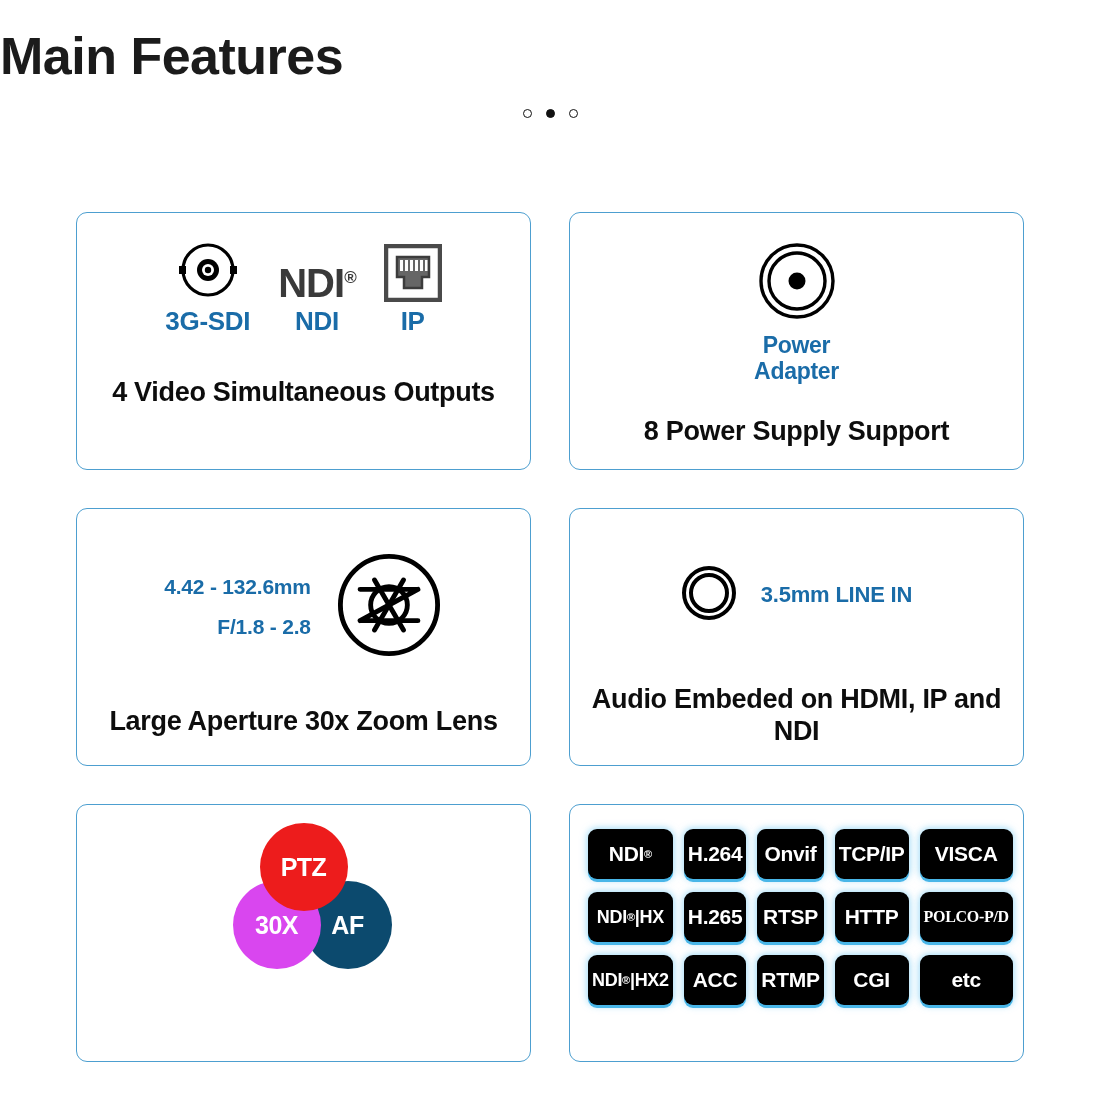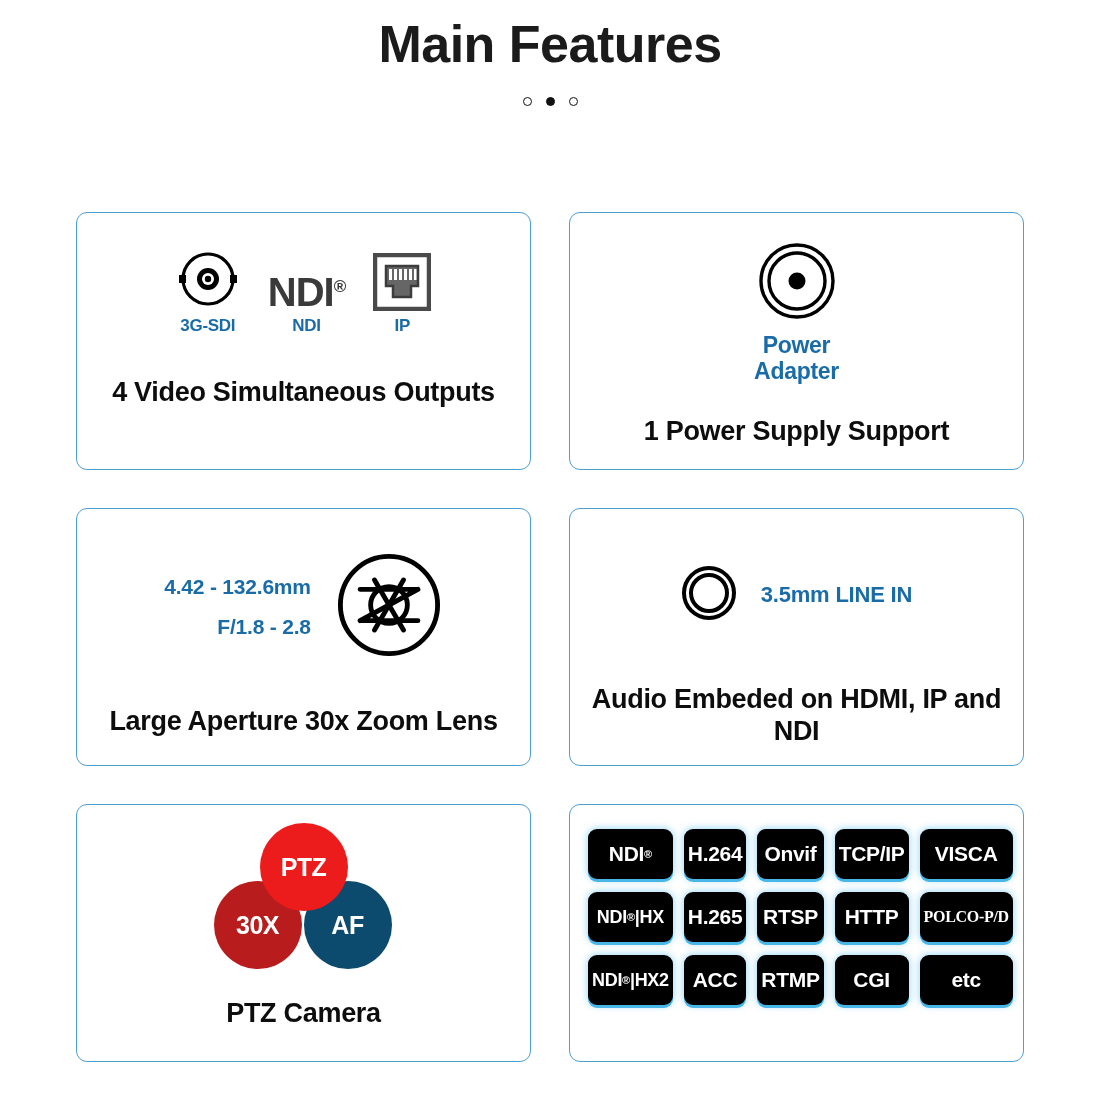--- a/index.html
+++ b/index.html
@@ -6,26 +6,26 @@
   html, body {
     width: 1100px; height: 1100px;
     background: #ffffff;
     font-family: "Liberation Sans", sans-serif;
     overflow: hidden;
   }
   .page { position: relative; width: 1100px; height: 1100px; }
 
   
   .page-title {
-    text-align: center;
+    text-align: left;
     font-size: 52px;
     font-weight: 700;
     color: #1b1b1b;
     letter-spacing: -0.5px;
-    padding-top: 16px;
+    padding-top: 28px;
     line-height: 1.1;
   }
   .dots {
     display: flex; justify-content: center; align-items: center;
     gap: 14px; margin-top: 24px;
   }
   .dot { width: 9px; height: 9px; border-radius: 50%; border: 1.8px solid #111; background: #fff; }
   .dot.active { background: #111; }
 
   
@@ -61,21 +61,21 @@
   }
 
   
   .c1-icons {
     display: flex; align-items: flex-end; justify-content: center;
     gap: 28px; margin-top: 36px; height: 86px;
   }
   .icoblk { display: flex; flex-direction: column; align-items: center; }
   .icoblk .glyph { display: flex; align-items: flex-end; justify-content: center; height: 66px; }
   .icoblk .lbl {
-    margin-top: 6px; font-size: 17px; font-weight: 700; color: #1a6ca8;
+    margin-top: 6px; font-size: 26px; font-weight: 700; color: #1a6ca8;
     text-align: center; line-height: 1.05; letter-spacing: -0.3px;
   }
   .ndi-word {
     font-size: 40px; font-weight: 800; color: #3a3a3a;
     letter-spacing: -1px; line-height: 0.95; position: relative;
     font-family: "Liberation Sans", sans-serif;
   }
   .ndi-word sup { font-size: 17px; font-weight: 700; vertical-align: super; }
   .c1-title-wrap { margin-top: 41px; }
 
@@ -99,21 +99,21 @@
   .c4-title-wrap { margin-top: 58px; }
 
   
   .venn { position: relative; width: 180px; height: 148px; margin-top: 18px; }
   .venn .circ {
     position: absolute; border-radius: 50%;
     display: flex; align-items: center; justify-content: center;
     color: #fff; font-weight: 700; letter-spacing: -0.5px;
   }
   .venn .c-ptz { width: 88px; height: 88px; left: 46px; top: 0;   background: #ed1c1c; font-size: 25px; z-index: 3; }
-  .venn .c-30x { width: 88px; height: 88px; left: 0;  top: 58px; background: #b91c1c; font-size: 25px; z-index: 2; }
+  .venn .c-30x { width: 88px; height: 88px; left: 19px;  top: 58px; background: #d946ef; font-size: 25px; z-index: 2; }
   .venn .c-af  { width: 88px; height: 88px; left: 90px; top: 58px; background: #0c4a6e; font-size: 25px; z-index: 1; }
   .c5-title-wrap { margin-top: 26px; }
 
   
   .badge-grid {
     display: grid;
     grid-template-columns: repeat(5, 1fr);
     gap: 13px 11px;
     padding: 24px 18px;
     width: 100%;
@@ -212,21 +212,21 @@
             </svg>
           </div>
           <div class="lbl">
             <div>Power</div>
             <div>Adapter</div>
           </div>
         </div>
 
       </div>
       <div class="c2-title-wrap" style="width:100%">
-        <div class="card-title">1 Power Supply Support</div>
+        <div class="card-title">8 Power Supply Support</div>
       </div>
     </div>
 
     <div class="card">
       <div class="c3-row">
         <div class="c3-specs">
           <span>4.42 - 132.6mm</span>
           <span>F/1.8 - 2.8</span>
         </div>
         <div>
@@ -261,23 +261,20 @@
         <div class="card-title">Audio Embeded on HDMI, IP and NDI</div>
       </div>
     </div>
 
     <div class="card">
       <div class="venn">
         <div class="circ c-ptz">PTZ</div>
         <div class="circ c-30x">30X</div>
         <div class="circ c-af">AF</div>
       </div>
-      <div class="c5-title-wrap" style="width:100%">
-        <div class="card-title">PTZ Camera</div>
-      </div>
     </div>
 
     <div class="card">
       <div class="badge-grid" id="badge-grid">
           <div class="badge">
             <span>NDI</span>
             <sup>®</sup>
           </div>
           <div class="badge">
             <span>H.264</span>

